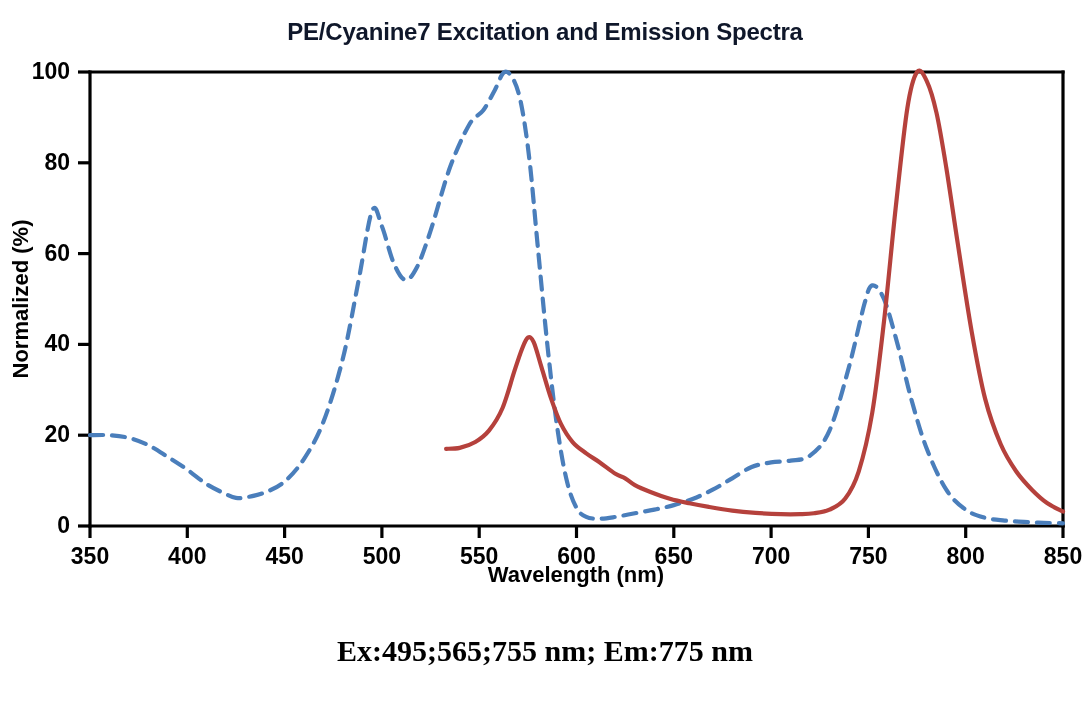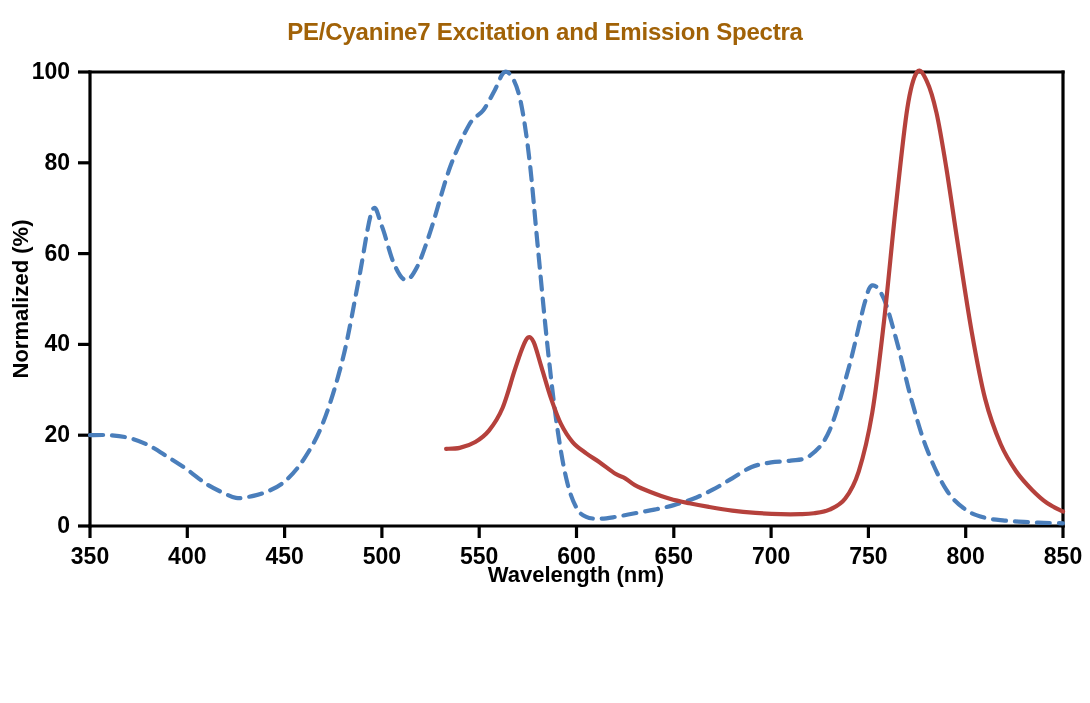--- a/index.html
+++ b/index.html
@@ -22,21 +22,21 @@
   }
   #chart-title {
     position: absolute;
     left: 0;
     top: 18px;
     width: 1090px;
     text-align: center;
     font-family: "Liberation Sans", sans-serif;
     font-size: 24px;
     font-weight: bold;
-    color: #a16207;
+    color: #0f172a;
     letter-spacing: -0.2px;
   }
   #caption {
     position: absolute;
     left: 0;
     top: 634px;
     width: 1090px;
     text-align: center;
     font-family: "Liberation Serif", serif;
     font-size: 30px;
@@ -132,14 +132,15 @@
         </g>
       <g id="series-group">
           <path d="M 90.00 380.20 C 93.24 380.20, 102.97 379.75, 109.46 380.20 C 115.95 380.65, 122.43 381.26, 128.92 382.92 C 135.41 384.59, 141.89 387.01, 148.38 390.19 C 154.87 393.37, 161.35 397.91, 167.84 401.99 C 174.33 406.08, 180.81 410.16, 187.30 414.70 C 193.79 419.24, 200.27 425.15, 206.76 429.23 C 213.25 433.32, 221.35 436.95, 226.22 439.22 C 231.09 441.49, 232.71 442.32, 235.95 442.85 C 239.19 443.38, 240.81 443.31, 245.68 442.40 C 250.55 441.49, 258.65 440.05, 265.14 437.40 C 271.63 434.76, 278.11 432.11, 284.60 426.51 C 291.09 420.91, 297.57 413.80, 304.06 403.81 C 310.55 393.82, 317.03 383.38, 323.52 366.58 C 330.01 349.78, 337.14 326.48, 342.98 303.02 C 348.82 279.56, 353.68 250.43, 358.55 225.84 C 363.41 201.25, 368.28 164.55, 372.17 155.47 C 376.06 146.39, 378.33 162.66, 381.90 171.36 C 385.47 180.06, 389.68 198.75, 393.58 207.68 C 397.47 216.61, 401.36 224.18, 405.25 224.93 C 409.14 225.69, 412.71 220.39, 416.93 212.22 C 421.14 204.05, 425.04 192.55, 430.55 175.90 C 436.06 159.25, 443.52 130.12, 450.01 112.34 C 456.50 94.56, 463.96 78.67, 469.47 69.21 C 474.98 59.75, 478.88 61.26, 483.09 55.59 C 487.31 49.91, 491.20 41.59, 494.77 35.16 C 498.34 28.73, 501.25 18.51, 504.50 17.00 C 507.74 15.49, 511.31 20.03, 514.23 26.08 C 517.15 32.13, 519.42 39.70, 522.01 53.32 C 524.61 66.94, 527.20 85.10, 529.80 107.80 C 532.39 130.50, 534.66 159.25, 537.58 189.52 C 540.50 219.79, 544.07 259.13, 547.31 289.40 C 550.55 319.67, 553.80 348.42, 557.04 371.12 C 560.28 393.82, 563.53 411.98, 566.77 425.60 C 570.01 439.22, 573.26 446.79, 576.50 452.84 C 579.74 458.89, 582.34 460.10, 586.23 461.92 C 590.12 463.74, 594.99 463.74, 599.85 463.74 C 604.72 463.74, 609.58 462.83, 615.42 461.92 C 621.26 461.01, 628.39 459.50, 634.88 458.29 C 641.37 457.08, 647.85 456.02, 654.34 454.66 C 660.83 453.29, 667.31 451.93, 673.80 450.12 C 680.29 448.30, 686.77 446.33, 693.26 443.76 C 699.75 441.19, 706.23 438.09, 712.72 434.68 C 719.21 431.27, 725.69 427.11, 732.18 423.33 C 738.67 419.55, 745.15 414.63, 751.64 411.98 C 758.13 409.33, 764.61 408.50, 771.10 407.44 C 777.59 406.38, 784.07 406.76, 790.56 405.62 C 797.05 404.49, 803.53 405.62, 810.02 400.63 C 816.51 395.64, 822.99 390.41, 829.48 375.66 C 835.97 360.90, 843.10 333.29, 848.94 312.10 C 854.78 290.91, 860.62 262.16, 864.51 248.54 C 868.40 234.92, 869.05 231.14, 872.29 230.38 C 875.54 229.62, 879.75 234.16, 883.97 244.00 C 888.18 253.84, 893.05 272.75, 897.59 289.40 C 902.13 306.05, 906.35 326.48, 911.21 343.88 C 916.08 361.28, 920.94 378.69, 926.78 393.82 C 932.62 408.95, 939.75 424.54, 946.24 434.68 C 952.73 444.82, 959.21 449.96, 965.70 454.66 C 972.19 459.35, 978.67 461.01, 985.16 462.83 C 991.65 464.64, 998.13 464.87, 1004.62 465.55 C 1011.11 466.23, 1017.59 466.54, 1024.08 466.91 C 1030.57 467.29, 1037.05 467.60, 1043.54 467.82 C 1050.03 468.05, 1059.76 468.20, 1063.00 468.28" class="series-line" stroke="#4a7ebb" stroke-width="4.2" stroke-dasharray="13 9"></path>
           <path d="M 446.12 393.82 C 448.39 393.67, 454.88 394.05, 459.74 392.91 C 464.61 391.78, 470.44 389.89, 475.31 387.01 C 480.17 384.13, 484.39 381.33, 488.93 375.66 C 493.47 369.98, 498.34 362.80, 502.55 352.96 C 506.77 343.12, 510.98 326.48, 514.23 316.64 C 517.47 306.80, 519.74 299.62, 522.01 293.94 C 524.28 288.26, 525.90 283.73, 527.85 282.59 C 529.80 281.46, 531.42 282.21, 533.69 287.13 C 535.96 292.05, 538.55 302.64, 541.47 312.10 C 544.39 321.56, 547.96 334.42, 551.20 343.88 C 554.45 353.34, 557.36 361.66, 560.93 368.85 C 564.50 376.04, 568.39 382.09, 572.61 387.01 C 576.82 391.93, 581.69 394.96, 586.23 398.36 C 590.77 401.76, 594.99 404.03, 599.85 407.44 C 604.72 410.85, 611.20 416.14, 615.42 418.79 C 619.64 421.44, 621.91 421.44, 625.15 423.33 C 628.39 425.22, 630.66 427.87, 634.88 430.14 C 639.10 432.41, 644.61 434.68, 650.45 436.95 C 656.29 439.22, 663.42 441.87, 669.91 443.76 C 676.39 445.65, 682.88 446.94, 689.37 448.30 C 695.85 449.66, 701.69 450.72, 708.83 451.93 C 715.96 453.14, 724.40 454.58, 732.18 455.56 C 739.96 456.55, 747.42 457.23, 755.53 457.83 C 763.64 458.44, 773.37 458.97, 780.83 459.20 C 788.29 459.42, 794.78 459.35, 800.29 459.20 C 805.80 459.04, 809.05 459.04, 813.91 458.29 C 818.78 457.53, 824.29 457.08, 829.48 454.66 C 834.67 452.23, 840.18 450.12, 845.05 443.76 C 849.91 437.40, 854.13 430.90, 858.67 416.52 C 863.21 402.14, 868.08 382.47, 872.29 357.50 C 876.51 332.53, 880.08 300.75, 883.97 266.70 C 887.86 232.65, 891.75 188.76, 895.64 153.20 C 899.54 117.64, 903.75 76.02, 907.32 53.32 C 910.89 30.62, 913.81 21.54, 917.05 17.00 C 920.29 12.46, 923.54 19.27, 926.78 26.08 C 930.02 32.89, 933.27 43.48, 936.51 57.86 C 939.75 72.24, 942.67 90.40, 946.24 112.34 C 949.81 134.28, 953.70 162.28, 957.92 189.52 C 962.13 216.76, 967.00 250.05, 971.54 275.78 C 976.08 301.51, 980.30 324.96, 985.16 343.88 C 990.03 362.80, 995.54 377.17, 1000.73 389.28 C 1005.92 401.39, 1011.11 408.95, 1016.30 416.52 C 1021.49 424.09, 1026.67 429.38, 1031.86 434.68 C 1037.05 439.98, 1042.24 444.67, 1047.43 448.30 C 1052.62 451.93, 1060.41 455.11, 1063.00 456.47" class="series-line" stroke="#b5413c" stroke-width="4.2"></path>
         </g>
       <text id="x-axis-title" class="axis-title" x="576" y="527">Wavelength (nm)</text>
       <text id="y-axis-title" class="axis-title" x="0" y="0" transform="translate(28,244) rotate(-90)">Normalized (%)</text>
     </svg>
   </div>
 
+  <div id="caption">Ex:495;565;755 nm; Em:775 nm</div>
 
 </div>
 
 </body></html>

